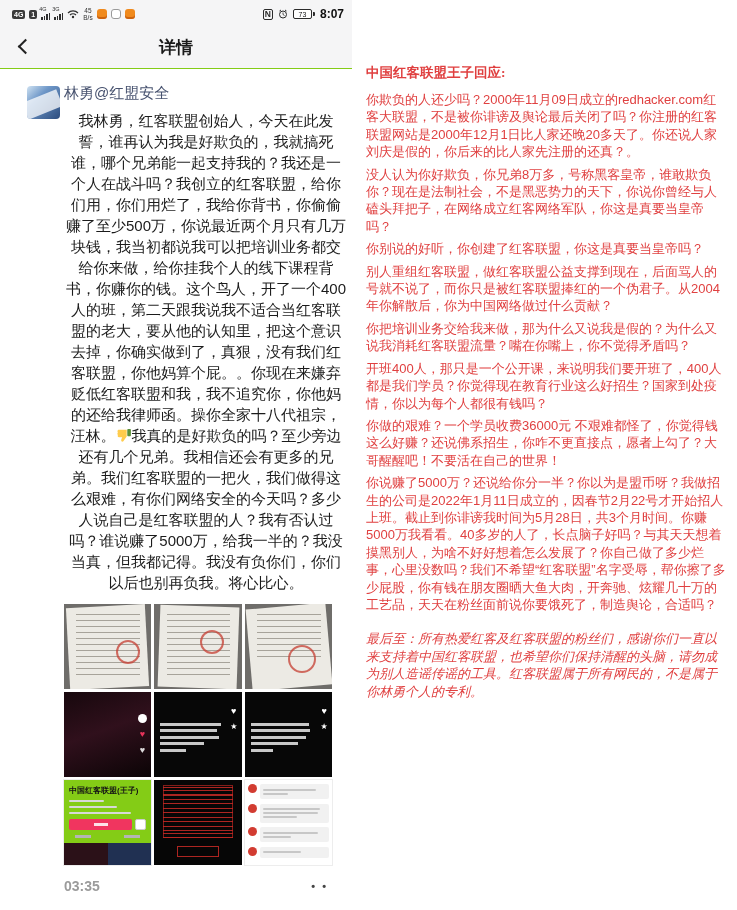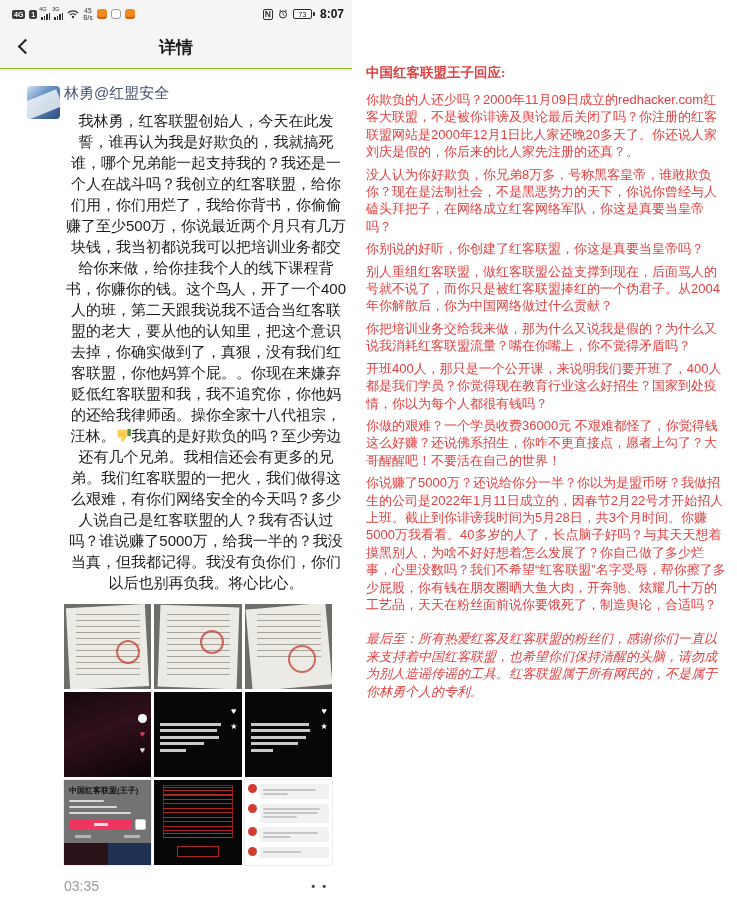--- a/index.html
+++ b/index.html
@@ -46,21 +46,21 @@
   .doc .stamp{position:absolute;width:20px;height:20px;border:2px solid rgba(198,62,50,.75);border-radius:50%;right:13%;top:42%;}
   .dark1{background:linear-gradient(160deg,#17080d 0%,#30101c 45%,#0b0406 100%);}
   .rail{position:absolute;right:5%;top:26%;display:flex;flex-direction:column;gap:7px;align-items:center;}
   .rail .cav2{width:9px;height:9px;border-radius:50%;background:#fff;}
   .rail .h{font-size:9px;line-height:9px;color:#fff;}
   .rail .hr{color:#e6335a;}
   .rail .s{font-size:8px;line-height:8px;color:#fff;}
   .vid{background:#070707;}
   .sub{position:absolute;left:7%;top:36%;width:72%;display:flex;flex-direction:column;gap:3.5px;}
   .sub i{display:block;height:3px;background:rgba(255,255,255,.78);}
-  .profile{background:#737373;outline:1px solid #ededed;padding:5px 5px 0;box-sizing:border-box;}
+  .profile{background:#84cc16;outline:1px solid #ededed;padding:5px 5px 0;box-sizing:border-box;}
   .ptitle{font-size:8px;font-weight:bold;color:#151515;white-space:nowrap;}
   .pline{height:2.5px;background:#d8d8d8;margin-top:3.5px;border-radius:1px;}
   .pbtn-row{display:flex;gap:3px;margin-top:5px;align-items:center;}
   .pbtn{flex:1;height:11px;background:#f0355f;border-radius:2px;position:relative;}
   .pbtn i{position:absolute;left:50%;top:4px;width:14px;height:3px;margin-left:-7px;background:rgba(255,255,255,.85);display:block;}
   .pmore{width:11px;height:11px;border:1px solid #ccc;border-radius:2px;box-sizing:border-box;background:#fff;}
   .ptabs{display:flex;justify-content:space-between;margin-top:5px;padding:0 6px;}
   .ptab{width:16px;height:2.5px;background:#b5b5b5;}
   .pthumb{margin:5px -5px 0;height:25px;display:flex;}
   .pthumb .t1{flex:1;background:#2b1118;}
@@ -70,21 +70,21 @@
         background:repeating-linear-gradient(180deg,rgba(215,45,40,.8) 0 1px,transparent 1px 4.5px);
         background-origin:content-box;padding:4px 3px;box-sizing:border-box;}
   .hbtn{position:absolute;left:26%;right:26%;bottom:9%;height:9px;border:1px solid rgba(215,45,40,.8);}
   .chat{background:#fff;outline:1px solid #ededed;padding:4px 3px;box-sizing:border-box;
         display:flex;flex-direction:column;gap:4.5px;}
   .crow{display:flex;gap:3px;align-items:flex-start;}
   .cav{width:9px;height:9px;border-radius:50%;background:#d23c31;flex:none;}
   .cbub{background:#f1f1f1;border-radius:2px;flex:1;padding:2.5px 3px;}
   .cbub i{display:block;height:2px;background:#c7c7c7;margin:2px 0;border-radius:1px;}
   .meta-row{margin-top:13px;width:264px;display:flex;justify-content:space-between;align-items:center;}
-  .timestamp{font-size:14px;color:#9b9b9b;}
+  .timestamp{font-size:14px;color:#9b9b9b;font-weight:bold;}
   .moredots{font-size:11px;letter-spacing:2px;color:#444;font-weight:bold;}
   
   .response{position:absolute;left:352px;top:0;width:385px;height:910px;background:#fff;
             padding:64px 9px 0 14px;box-sizing:border-box;}
   .rtitle{font-size:13.5px;font-weight:bold;color:#e04040;margin:0 0 9px;font-family:Liberation Serif, serif;}
   .response p{font-size:13px;line-height:17.4px;color:#e04040;margin:0 0 5px;word-break:break-word;}
   .response p.final{margin-top:17px;font-style:italic;}
 </style>
 </head>
 <body>

